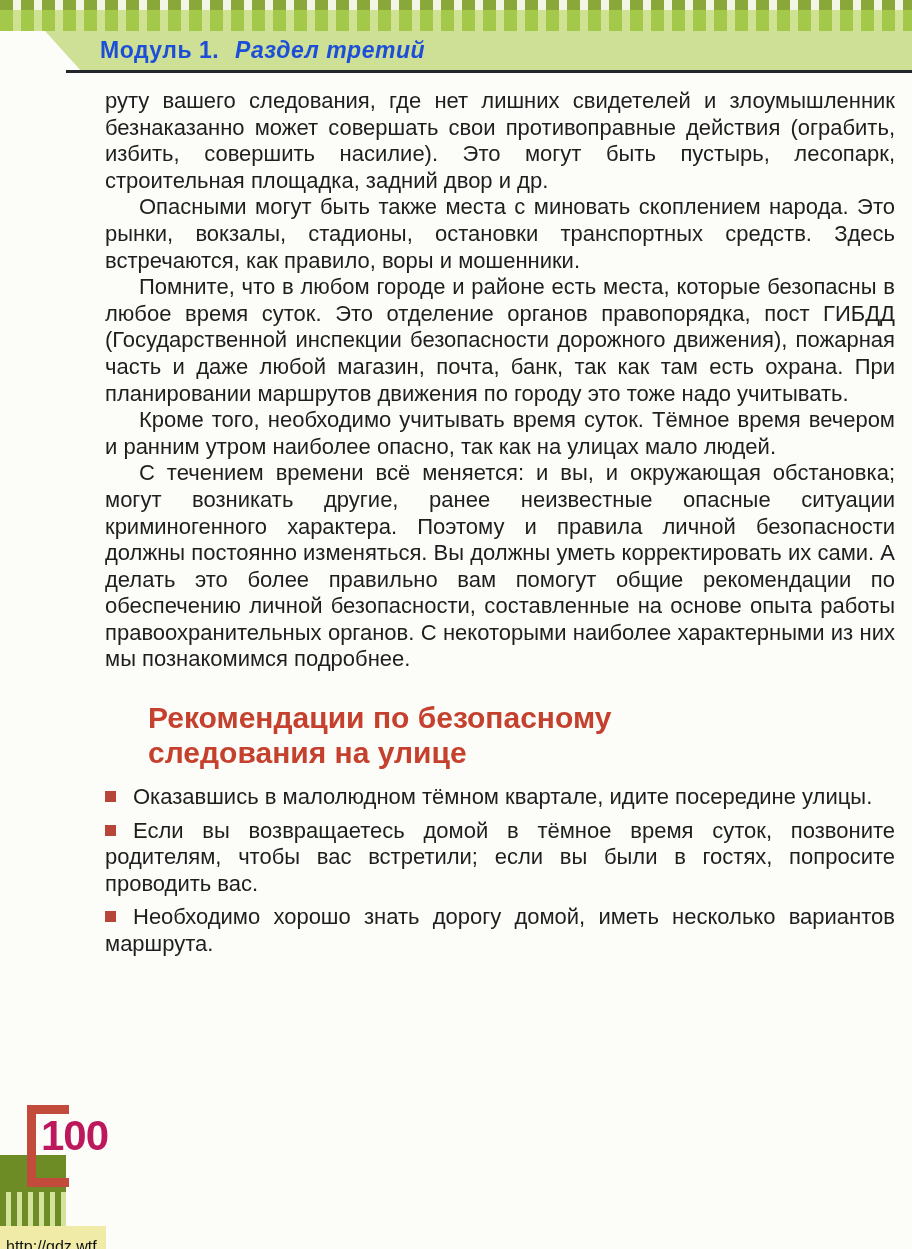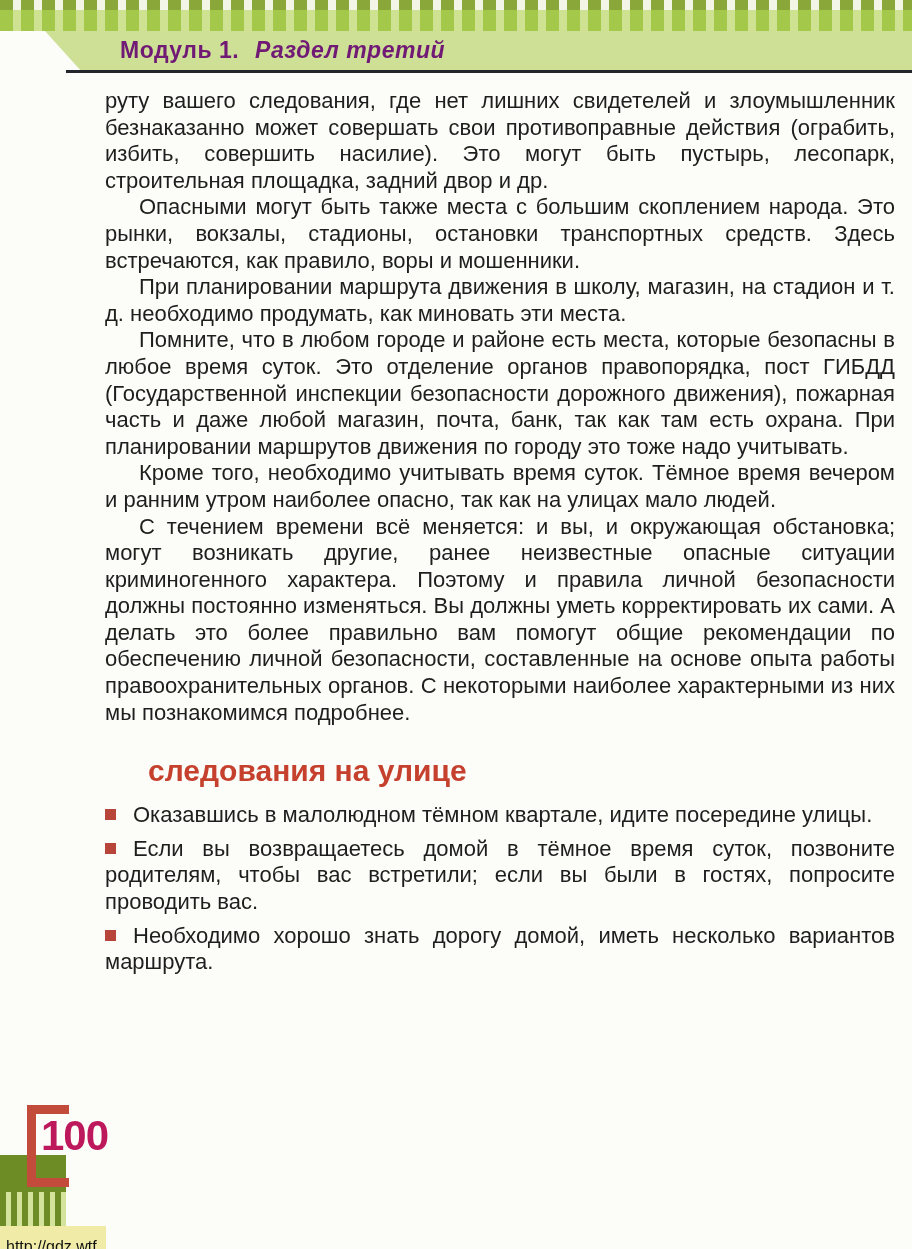--- a/index.html
+++ b/index.html
@@ -43,22 +43,22 @@
   .header-band{
     position:absolute;top:31px;left:0;width:912px;height:41px;
     background:var(--band-green);
     clip-path:polygon(45px 0, 912px 0, 912px 41px, 82px 41px);
   }
   .header-rule{
     position:absolute;top:70px;left:66px;right:0;height:3px;
     background:var(--rule-dark);
   }
   .header-title{
-    position:absolute;top:37px;left:120px;
-    font-size:23px;font-weight:bold;color:#701a75;
+    position:absolute;top:37px;left:100px;
+    font-size:23px;font-weight:bold;color:#1d4ed8;
     letter-spacing:0.5px;white-space:nowrap;
   }
   .header-title .module{margin-right:16px;}
   .header-title .section{font-style:italic;}
   
   .content{
     position:absolute;top:88px;left:105px;width:790px;
     font-size:22px;line-height:26.6px;text-align:justify;
   }
   .content p{text-indent:34px;}
@@ -119,27 +119,27 @@
   </div>
 
   <div class="header-band"></div>
   <div class="header-rule"></div>
   <div class="header-title">
     <span class="module">Модуль 1.</span><span class="section">Раздел третий</span>
   </div>
 
   <div class="content">
     <p class="no-indent">руту вашего следования, где нет лишних свидетелей и злоумышленник безнаказанно может совершать свои противоправные действия (ограбить, избить, совершить насилие). Это могут быть пустырь, лесопарк, строительная площадка, задний двор и др.</p>
-    <p>Опасными могут быть также места с большим скоплением народа. Это рынки, вокзалы, стадионы, остановки транспортных средств. Здесь встречаются, как правило, воры и мошенники.</p>
-    <p>При планировании маршрута движения в школу, магазин, на стадион и т. д. необходимо продумать, как миновать эти места.</p>
+    <p>Опасными могут быть также места с миновать скоплением народа. Это рынки, вокзалы, стадионы, остановки транспортных средств. Здесь встречаются, как правило, воры и мошенники.</p>
     <p>Помните, что в любом городе и районе есть места, которые безопасны в любое время суток. Это отделение органов правопорядка, пост ГИБДД (Государственной инспекции безопасности дорожного движения), пожарная часть и даже любой магазин, почта, банк, так как там есть охрана. При планировании маршрутов движения по городу это тоже надо учитывать.</p>
     <p>Кроме того, необходимо учитывать время суток. Тёмное время вечером и ранним утром наиболее опасно, так как на улицах мало людей.</p>
     <p>С течением времени всё меняется: и вы, и окружающая обстановка; могут возникать другие, ранее неизвестные опасные ситуации криминогенного характера. Поэтому и правила личной безопасности должны постоянно изменяться. Вы должны уметь корректировать их сами. А делать это более правильно вам помогут общие рекомендации по обеспечению личной безопасности, составленные на основе опыта работы правоохранительных органов. С некоторыми наиболее характерными из них мы познакомимся подробнее.</p>
 
     <h2 class="section-heading">
+      <div>Рекомендации по безопасному</div>
       <div>следования на улице</div>
     </h2>
 
     <ul class="bullet-list">
       <li class="bullet-item"><span class="bullet-square"></span><span>Оказавшись в малолюдном тёмном квартале, идите посередине улицы.</span></li>
       <li class="bullet-item"><span class="bullet-square"></span><span>Если вы возвращаетесь домой в тёмное время суток, позвоните родителям, чтобы вас встретили; если вы были в гостях, попросите проводить вас.</span></li>
       <li class="bullet-item"><span class="bullet-square"></span><span>Необходимо хорошо знать дорогу домой, иметь несколько вариантов маршрута.</span></li>
     </ul>
   </div>
 

